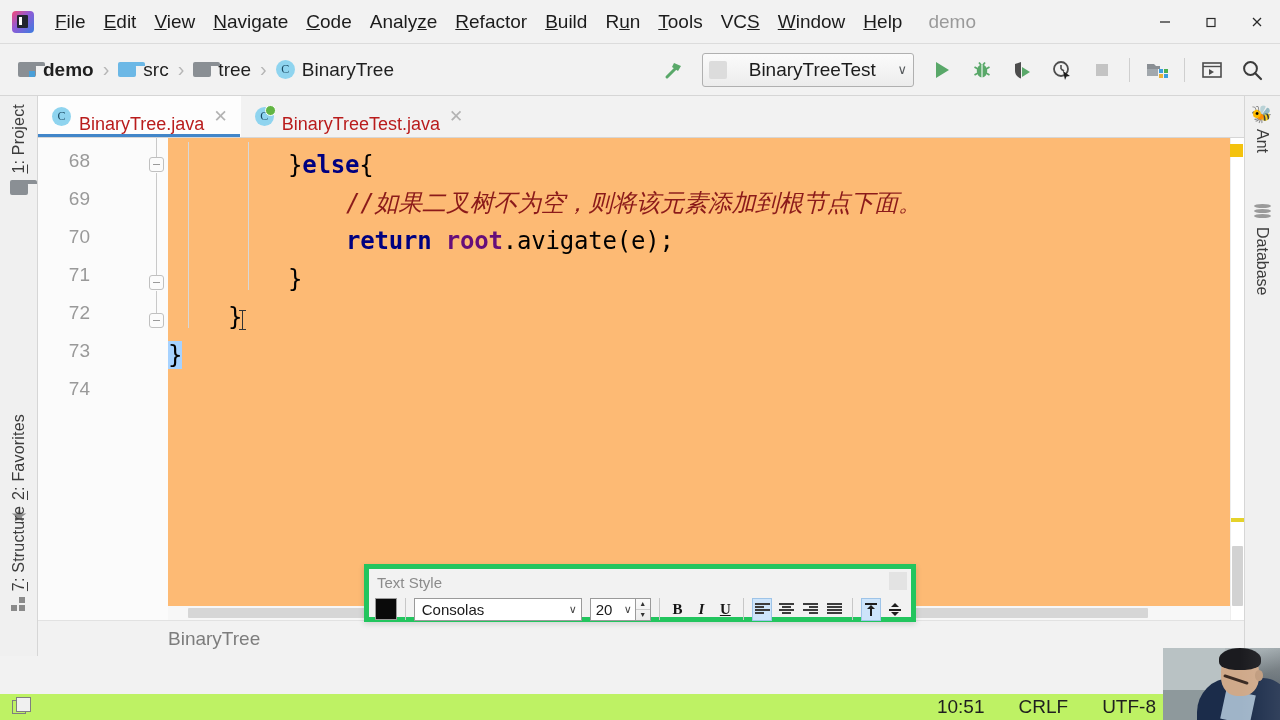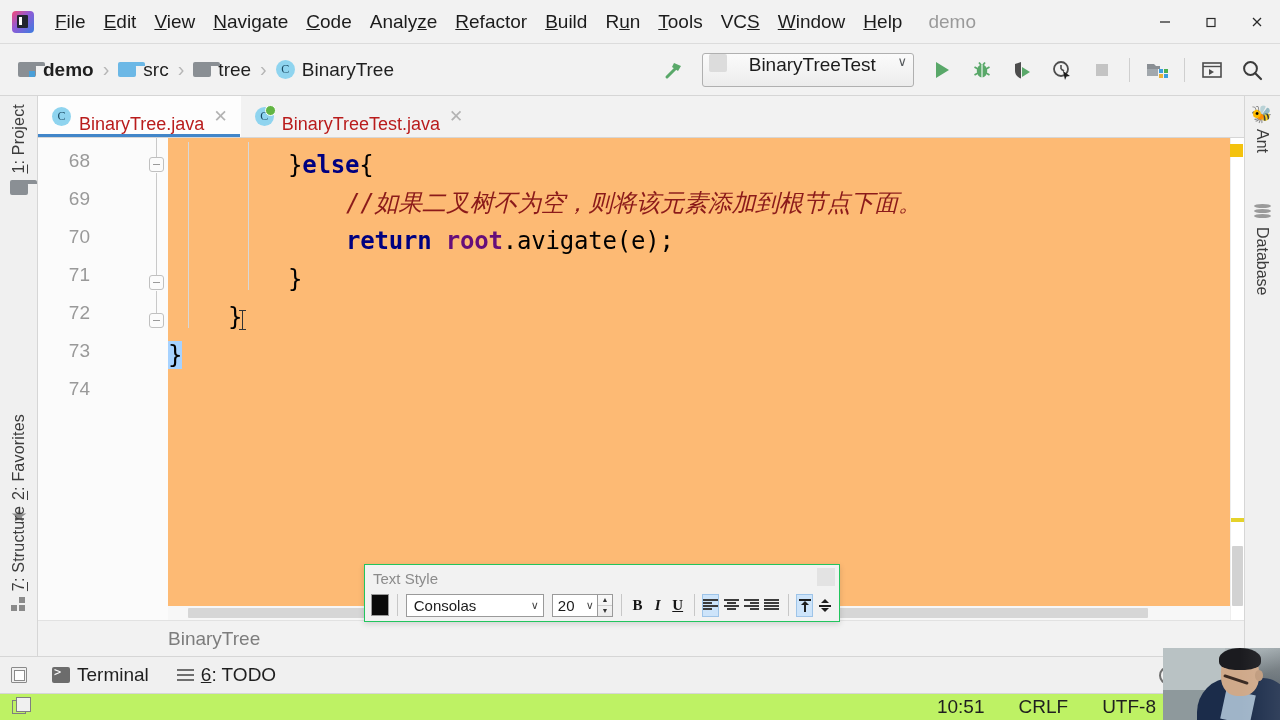--- a/index.html
+++ b/index.html
@@ -71,21 +71,21 @@
     width: 19px; height: 19px; border-radius: 50%; background: #8fd4ef; flex: none;
     display: flex; align-items: center; justify-content: center;
     font-size: 12px; color: #1a4a63; font-family: "Liberation Serif", serif;
   }
   .toolbar-right { margin-left: auto; display: flex; align-items: center; padding-right: 10px; gap: 4px; }
   .tb-btn {
     width: 36px; height: 36px; display: flex; align-items: center; justify-content: center;
     border-radius: 3px;
   }
   .runcfg {
-    display: flex; align-items: flex-start; height: 34px; min-width: 212px;
+    display: flex; align-items: center; height: 34px; min-width: 212px;
     border: 1px solid #b0b0b0; border-radius: 3px;
     background: linear-gradient(#fbfbfb,#ececec);
     padding: 0 6px 0 6px; margin: 0 6px;
   }
   .runcfg .sq { width: 18px; height: 18px; background: #dcdcdc; border-radius: 2px; flex: none; }
   .runcfg .nm { flex: 1; text-align: center; font-size: 19px; color: #1c1c1c; padding: 0 6px; white-space: nowrap;}
   .chev { color: #55595c; font-size: 13px; }
   .tb-sep { width: 1px; height: 24px; background: #cfcfcf; margin: 0 5px; }
 
   
@@ -243,22 +243,22 @@
     background: #bef264; display: flex; align-items: center;
   }
   .sb-left { width: 38px; display:flex; align-items:center; justify-content:center;}
   .ic-stack { width: 14px; height: 14px; border: 1.5px solid #7f7f7f; position: relative;}
   .ic-stack::after { content:""; position:absolute; left:3px; top:-4px; width:13px; height:13px; border:1.5px solid #7f7f7f; background:#f0f0f0;}
   .sb-right { margin-left: auto; display: flex; align-items: center; gap: 34px; padding-right: 14px; }
   .sb-right span { font-size: 19px; color: #1f1f1f; white-space: nowrap; }
 
   
   .textstyle {
-    position: absolute; left: 364px; top: 564px; width: 476px; height: 58px;
-    background: #f2f2f2; border: 1px solid #22c55e;
+    position: absolute; left: 364px; top: 564px; width: 552px; height: 58px;
+    background: #f2f2f2; border: 5px solid #22c55e;
     box-shadow: 0 2px 6px rgba(0,0,0,0.14);
   }
   .ts-title {
     position: absolute; left: 8px; top: 5px; font-size: 15px; color: #8b8b8b;
   }
   .ts-grip { position: absolute; right: 4px; top: 3px; width: 18px; height: 18px; background: #e3e3e3; }
   .ts-row {
     position: absolute; left: 6px; top: 26px; right: 6px; height: 28px;
     display: flex; align-items: center; gap: 4px;
   }
@@ -668,41 +668,20 @@
       <div class="ts-btn">
         <span class="valign-ic">
           <span class="bar" style="top:6px;"></span>
           <span class="ah" style="top:0px;left:3px;border-bottom:4px solid #1e1e1e;"></span>
           <span class="ah" style="bottom:0px;left:3px;border-top:4px solid #1e1e1e;"></span>
         </span>
       </div>
     </div>
   </div>
 
-  <div class="bottombar">
-    <div class="bb-left-icon">
-      <span class="ic-winlayout"></span>
-    </div>
-    <div class="bb-item">
-      <span class="ic-term"></span>
-      <span>Terminal</span>
-    </div>
-    <div class="bb-item">
-      <span class="ic-todo">
-          <i></i>
-          <i></i>
-          <i></i>
-        </span>
-      <span><u>6</u>: TODO</span>
-    </div>
-    <div class="bb-right">
-      <span class="ic-eventlog"></span>
-      <span style="font-size:19px;color:#1f1f1f;">Event Log</span>
-    </div>
-  </div>
 
   <div class="statusbar">
     <div class="sb-left">
       <span class="ic-stack"></span>
     </div>
     <div class="sb-right">
       <span>10:51</span>
       <span>CRLF</span>
       <span>UTF-8</span>
       <span>4 spaces</span>

